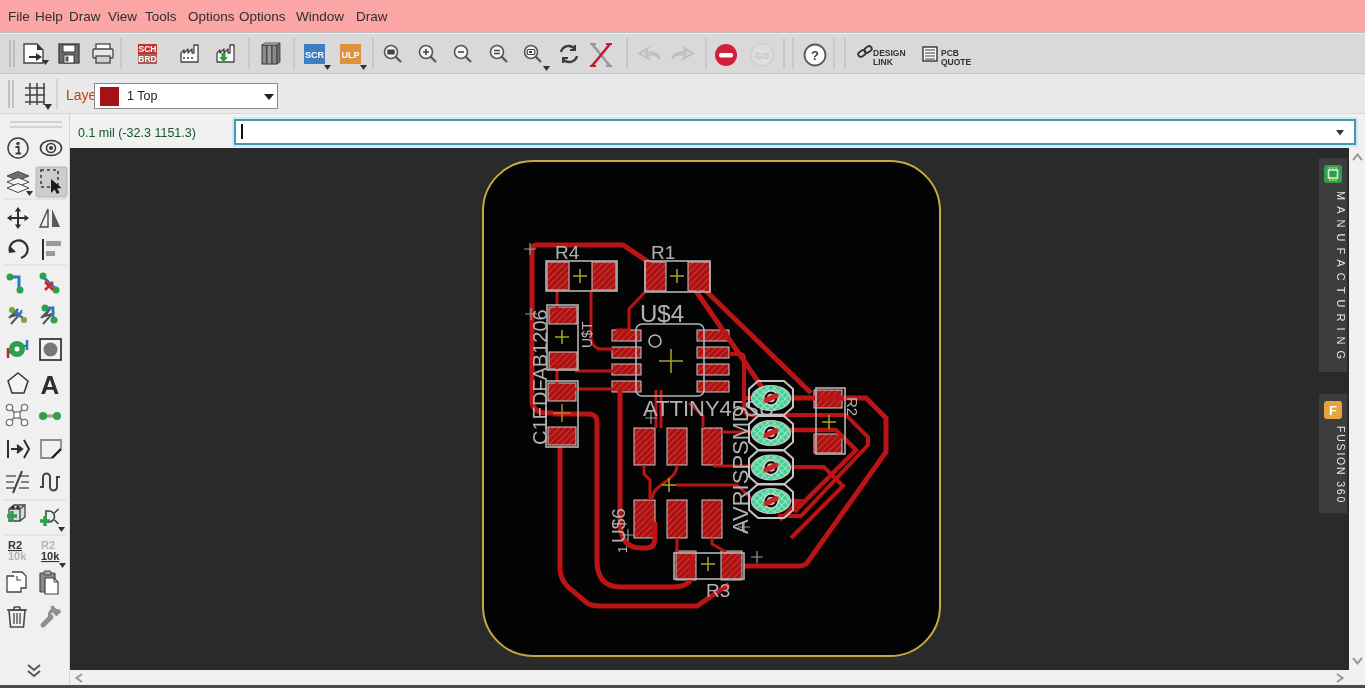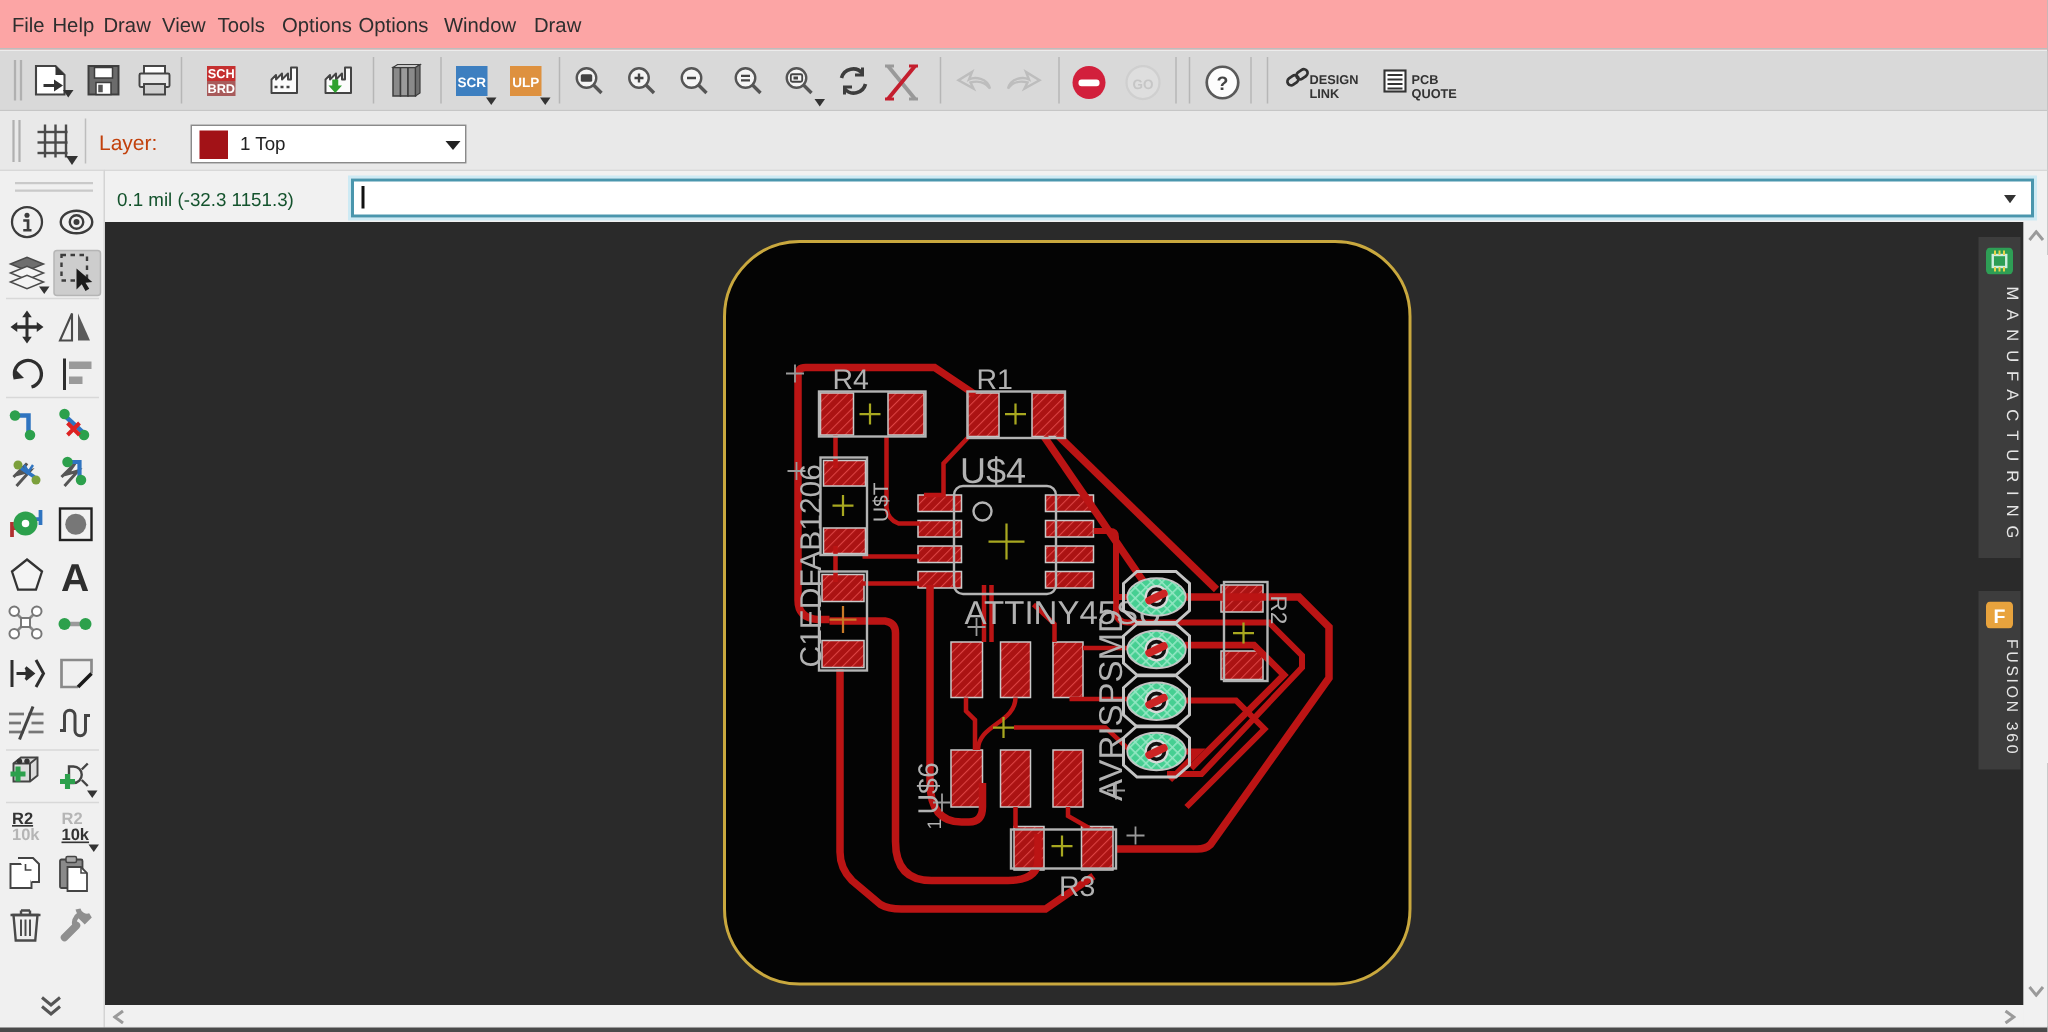--- a/index.html
+++ b/index.html
@@ -193,21 +193,21 @@
         <line x1="25" y1="21" x2="45" y2="21"></line>
         <line x1="25" y1="28" x2="45" y2="28"></line>
     <line x1="30" y1="9" x2="30" y2="31"></line>
         <line x1="37" y1="9" x2="37" y2="31"></line>
         <line x1="44" y1="9" x2="44" y2="31"></line>
   </g>
   <path d="M44 30 l8 0 l-4 6 z" fill="#333"></path>
   <line x1="57" y1="5" x2="57" y2="35" stroke="#bdbdbd"></line>
 </svg>
 <span style="position:absolute;left:66px;top:13px;font-size:14px;color:#c2410c;">Layer:</span>
-<div style="position:absolute;left:127px;top:9px;width:184px;height:26px;background:#fff;border:1px solid #8a8a8a;">
+<div style="position:absolute;left:94px;top:9px;width:184px;height:26px;background:#fff;border:1px solid #8a8a8a;">
   <div style="position:absolute;left:5px;top:3px;width:19px;height:19px;background:#a21217;"></div>
   <span style="position:absolute;left:32px;top:5px;font-size:12.5px;color:#222;">1  Top</span>
   <svg style="position:absolute;left:168px;top:9px" width="12" height="8">
         <path d="M1 1 l10 0 l-5 6 z" fill="#222"></path>
       </svg>
 </div>
 </div>
 
 <div id="cmdbar">
 <span style="position:absolute;left:8px;top:12px;font-size:12.5px;color:#14532d;">0.1 mil (-32.3 1151.3)</span>

